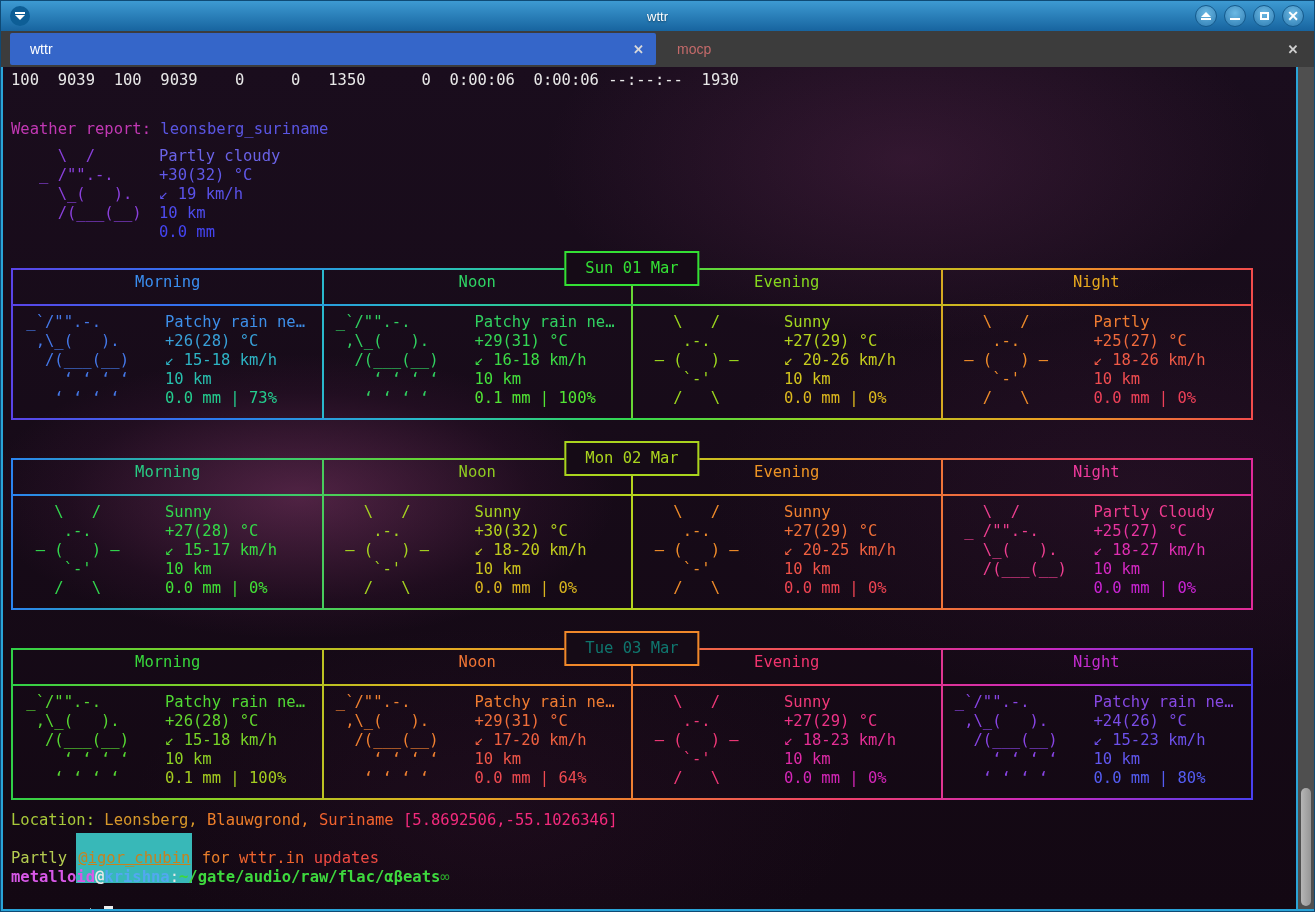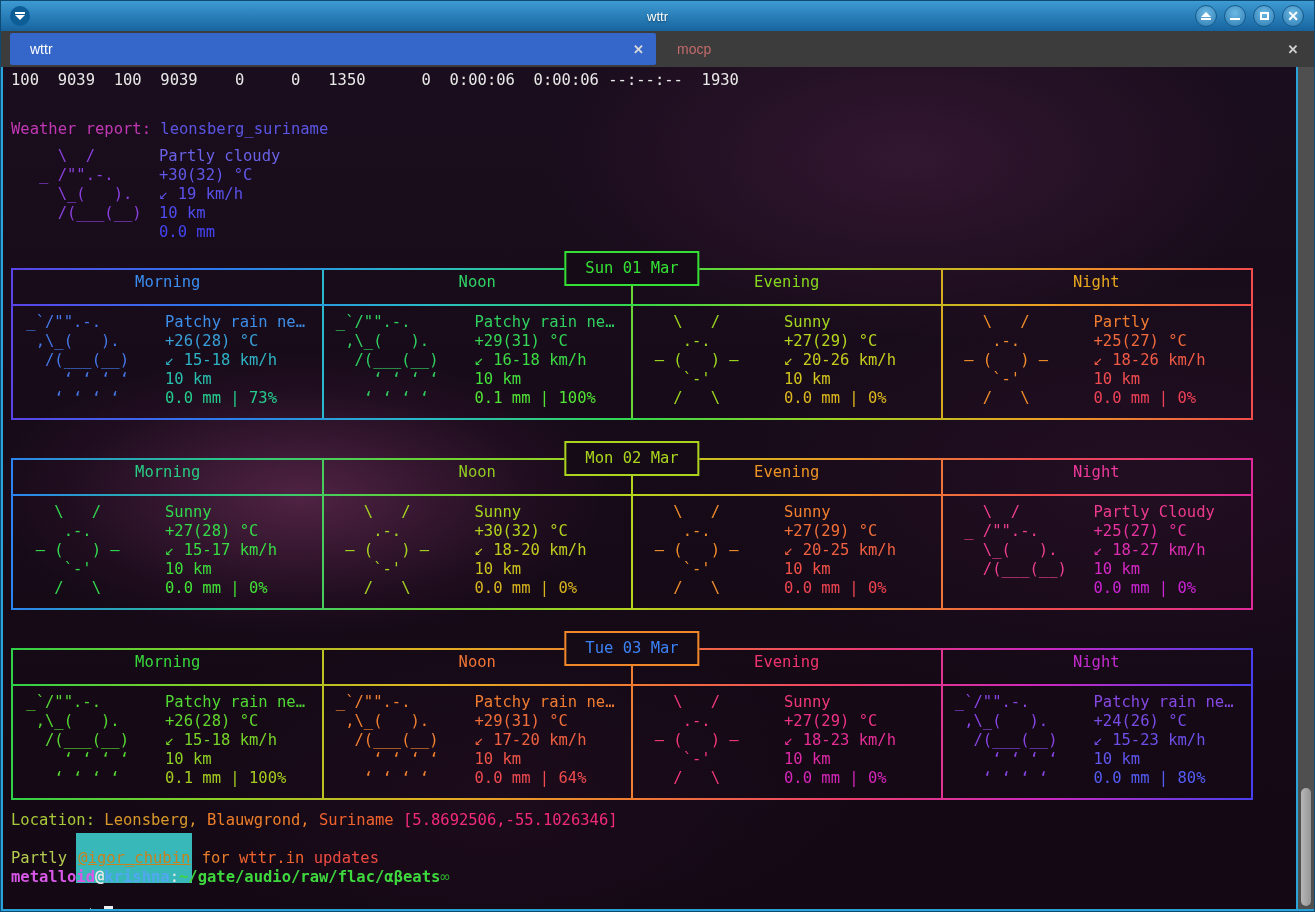--- a/index.html
+++ b/index.html
@@ -336,21 +336,21 @@
     ‘ ‘ ‘ ‘</pre>
                 <div class="lines">
                   <div style="color: rgb(134, 72, 226);">Patchy rain ne…</div>
                   <div style="color: rgb(122, 76, 230);">+24(26) °C</div>
                   <div style="color: rgb(108, 80, 234);">↙ 15-23 km/h</div>
                   <div style="color: rgb(96, 86, 238);">10 km</div>
                   <div style="color: rgb(84, 92, 242);">0.0 mm | 80%</div>
                 </div>
               </div>
     </div>
-    <div class="day-box" style="border-color: rgb(240, 136, 42); color: #3b82f6; text-align: right;">Tue 03 Mar</div>
+    <div class="day-box" style="border-color: rgb(240, 136, 42); color: #0f766e; text-align: right;">Tue 03 Mar</div>
   </div>
 </div>
 
       <div class="tline" style="top:744px"><span style="color: rgb(168, 200, 58);">Location: </span><span style="color: rgb(216, 152, 42);">Leonsberg, </span><span style="color: rgb(238, 126, 42);">Blauwgrond, </span><span style="color: rgb(242, 98, 46);">Suriname </span><span style="color: rgb(242, 42, 124);">[5.8692506,-55.1026346]</span></div>
       <div class="tline" style="top:782px"><span style="color: rgb(180, 204, 80);">Partly </span><span class="hl" style="color: rgb(200, 130, 30); background: rgb(56, 184, 184);">@igor_chubin</span><span style="color: rgb(232, 126, 42);"> for </span><span style="color: rgb(240, 100, 46);">wttr.in </span><span style="color: rgb(238, 74, 66);">updates</span></div>
       <div class="tline" style="top:801px"><span style="color: rgb(216, 88, 232); font-weight: bold;">metalloid</span><span style="color: rgb(232, 232, 232); font-weight: bold;">@</span><span style="color: rgb(82, 168, 240); font-weight: bold;">krishna</span><span style="color: rgb(232, 232, 232);">:</span><span style="color: rgb(62, 216, 62); font-weight: bold;">~/gate/audio/raw/flac/αβeats</span><span style="color: rgb(42, 164, 42);">∞</span></div>
       <div class="tline" style="top:820px">
         <span style="color:#d8d8c8">$</span><span class="cursor"></span>
       </div>
 

